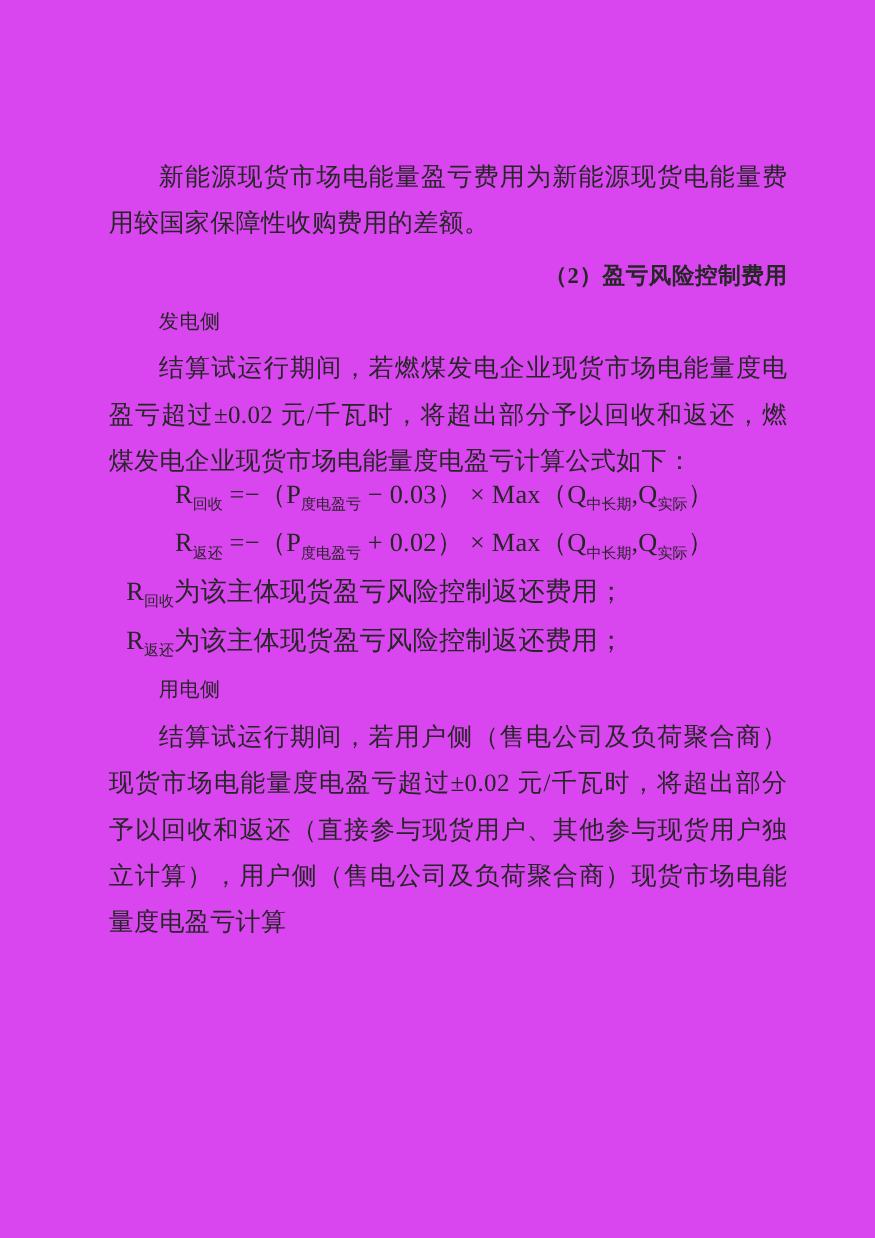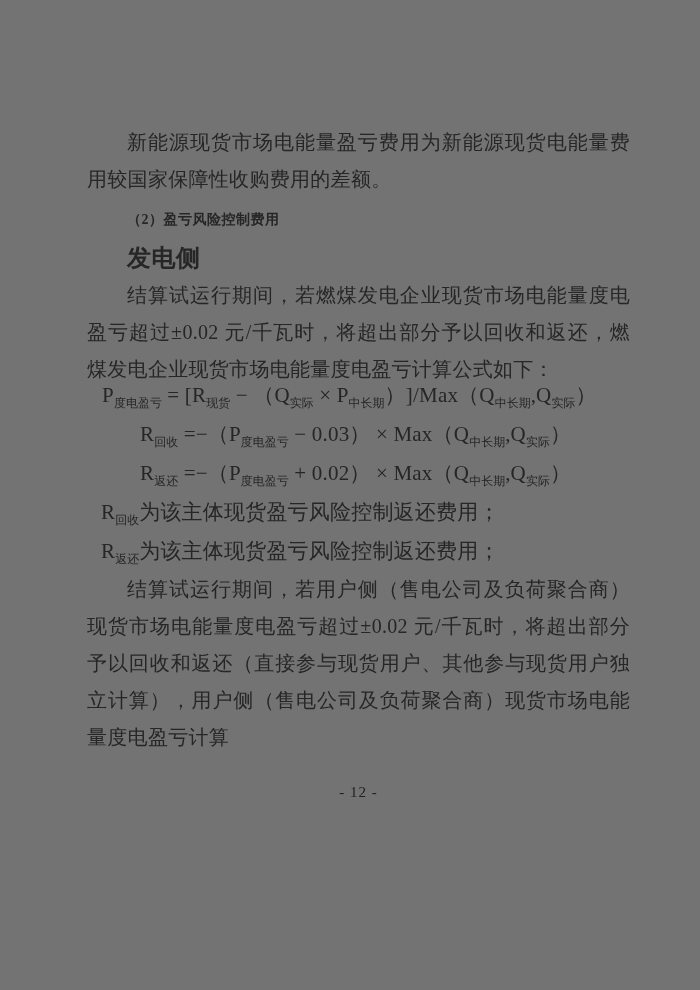--- a/index.html
+++ b/index.html
@@ -6,46 +6,47 @@
   body{
     background:#ffffff;
     font-family:"Liberation Serif","DejaVu Serif",serif;
     color:#262626;
   }
   .page{
     position:relative;
     width:700px;
     height:990px;
     margin:0 auto;
-    background:#737373;
+    background:#d946ef;
     overflow:hidden;
     padding:124px 70px 0 87px;
     box-sizing:border-box;
     -webkit-font-smoothing:antialiased;
   }
   .para{
     font-size:20px;
     line-height:37px;
     text-align:justify;
     text-indent:2em;
     margin:0;
     letter-spacing:0.3px;
   }
   .heading{
-    font-size:14px;
+    font-size:18px;
     line-height:38px;
     font-weight:700;
     margin:3px 0 0 0;
     padding-left:40px;
     letter-spacing:0.5px;
+    text-align:right;
   }
   .subheading{
-    font-size:24px;
+    font-size:16px;
     line-height:38px;
-    font-weight:700;
+    font-weight:400;
     margin:0;
     padding-left:40px;
     letter-spacing:0.5px;
   }
   .formula-block{
     margin-top:-12px;
   }
   .formula{
     font-size:21px;
     line-height:39px;
@@ -79,25 +80,24 @@
 
   <p class="para">新能源现货市场电能量盈亏费用为新能源现货电能量费用较国家保障性收购费用的差额。</p>
 
   <p class="heading">（2）盈亏风险控制费用</p>
 
   <p class="subheading">发电侧</p>
 
   <p class="para">结算试运行期间，若燃煤发电企业现货市场电能量度电盈亏超过±0.02 元/千瓦时，将超出部分予以回收和返还，燃煤发电企业现货市场电能量度电盈亏计算公式如下：</p>
 
   <div class="formula-block">
-    <div class="formula f-main"><span>P</span><sub>度电盈亏</sub><span> = [R</span><sub>现货</sub><span> − （Q</span><sub>实际</sub><span> × P</span><sub>中长期</sub><span>）]/Max（Q</span><sub>中长期</sub><span>,Q</span><sub>实际</sub><span>）</span></div>
     <div class="formula f-r"><span>R</span><sub>回收</sub><span> =−（P</span><sub>度电盈亏</sub><span> − 0.03） × Max（Q</span><sub>中长期</sub><span>,Q</span><sub>实际</sub><span>）</span></div>
     <div class="formula f-r"><span>R</span><sub>返还</sub><span> =−（P</span><sub>度电盈亏</sub><span> + 0.02） × Max（Q</span><sub>中长期</sub><span>,Q</span><sub>实际</sub><span>）</span></div>
     <div class="formula f-def"><span>R</span><sub>回收</sub><span>为该主体现货盈亏风险控制返还费用；</span></div>
     <div class="formula f-def"><span>R</span><sub>返还</sub><span>为该主体现货盈亏风险控制返还费用；</span></div>
   </div>
 
+  <p class="subheading use-heading">用电侧</p>
 
   <p class="para">结算试运行期间，若用户侧（售电公司及负荷聚合商）现货市场电能量度电盈亏超过±0.02 元/千瓦时，将超出部分予以回收和返还（直接参与现货用户、其他参与现货用户独立计算），用户侧（售电公司及负荷聚合商）现货市场电能量度电盈亏计算</p>
 
-  <div class="page-number">- 12 -</div>
 
 </div>
 
 </body></html>

